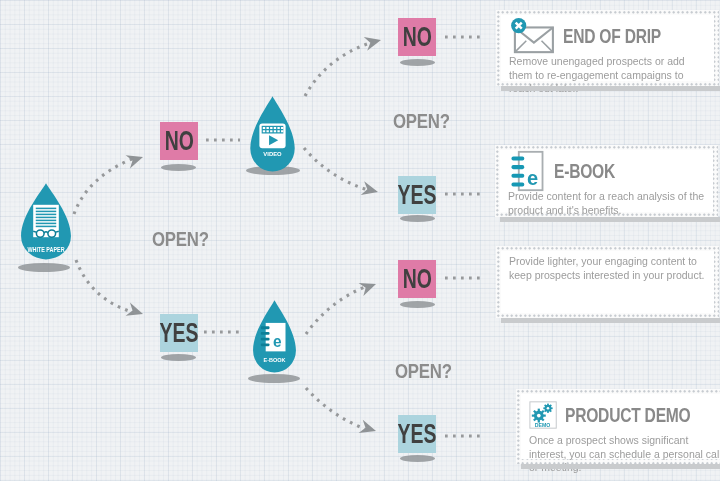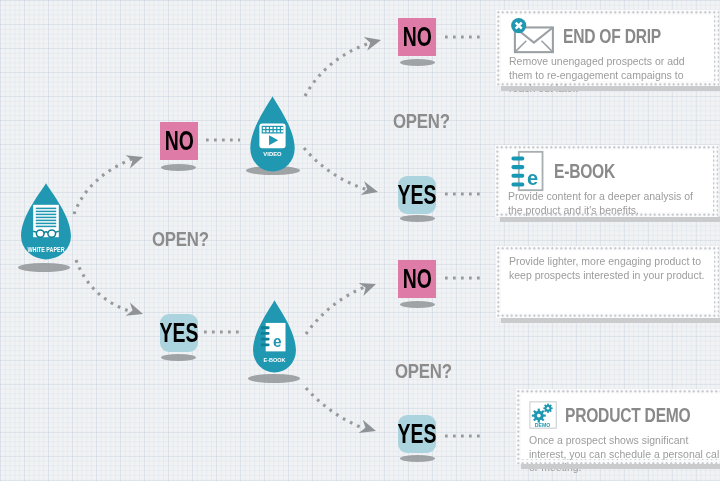--- a/index.html
+++ b/index.html
@@ -12,24 +12,24 @@
       linear-gradient(to bottom, rgba(160,178,200,.16) 1px, transparent 1px),
       linear-gradient(to right, rgba(160,178,200,.10) 1px, transparent 1px),
       linear-gradient(to bottom, rgba(160,178,200,.10) 1px, transparent 1px);
     background-size:24px 24px,24px 24px,4.8px 4.8px,4.8px 4.8px;
   }
   .abs{position:absolute;}
   svg text{font-family:"Liberation Sans",sans-serif;}
 
   
   .decision{width:38px;height:38px;display:flex;align-items:center;justify-content:center;
-    color:#000000;font-weight:bold;font-size:27px;}
+    color:#404040;font-weight:bold;font-size:27px;}
   .decision span{display:inline-block;transform:scaleX(.72);}
   .decision.no{background:#df7ba7;}
-  .decision.yes{background:#acd4de;border-radius:9px;}
+  .decision.yes{background:#acd4de;}
 
   
   .q{color:#8c8c8c;font-weight:bold;font-size:21px;white-space:nowrap;
     transform:scaleX(.8);transform-origin:left center;letter-spacing:-.3px;}
 
   
   .eshadow{background:#8d9194;border-radius:50%;opacity:.8;filter:blur(.4px);}
 
   
   .panel{position:absolute;width:223px;padding:5px;box-sizing:border-box;
@@ -179,27 +179,27 @@
           <g fill="#1798b4">
             <rect x="3" y="7" width="14" height="4.5" rx="2"></rect>
               <rect x="3" y="16.5" width="14" height="4.5" rx="2"></rect>
             <rect x="3" y="26" width="14" height="4.5" rx="2"></rect>
               <rect x="3" y="35.5" width="14" height="4.5" rx="2"></rect>
           </g>
           <text x="26" y="38" text-anchor="middle" font-size="22" font-weight="bold" fill="#2198b2">e</text>
         </svg>
         <div class="p-title">E-BOOK</div>
       </div>
-      <div class="p-body">Provide content for a deeper analysis of the product and it's benefits.</div>
+      <div class="p-body">Provide content for a reach analysis of the product and it's benefits.</div>
     </div>
   </div>
 
   <div class="panel" style="left:496px;top:246px;height:72px">
     <div class="panel-inner">
-      <div class="p-body">Provide lighter, more engaging product to keep prospects interested in your product.</div>
+      <div class="p-body">Provide lighter, your engaging content to keep prospects interested in your product.</div>
     </div>
   </div>
 
   <div class="panel" style="left:516px;top:389px;height:75px">
     <div class="panel-inner">
       <div class="p-head">
         <svg width="44" height="44" viewBox="0 0 46 46">
           <rect x="1.5" y="1.5" width="43" height="43" fill="#ffffff" stroke="#c5c8cb" stroke-width="1.6"></rect>
           <g fill="#2198b2">
             <rect x="29.6" y="4.4" width="2.8" height="4.4"></rect>

